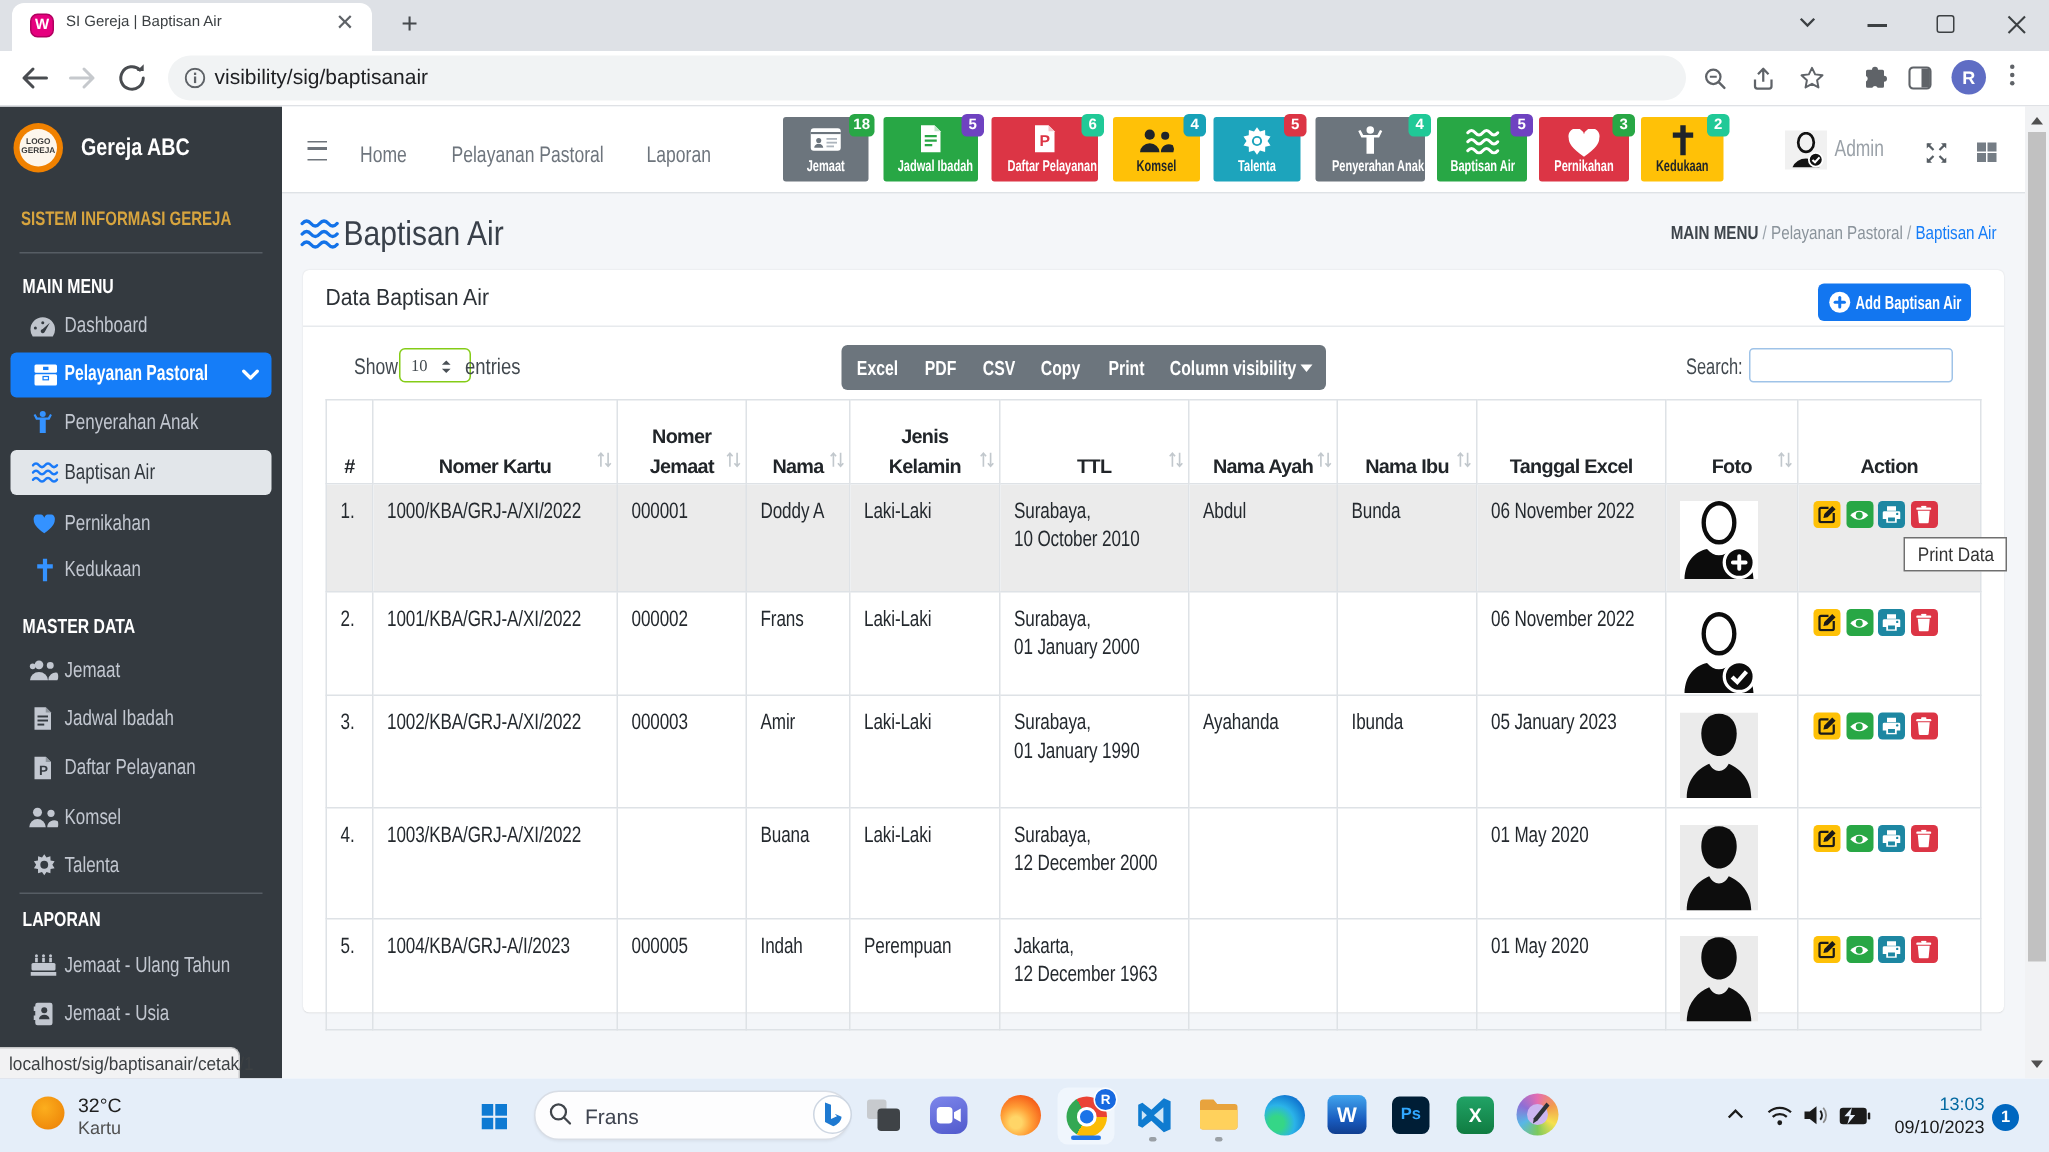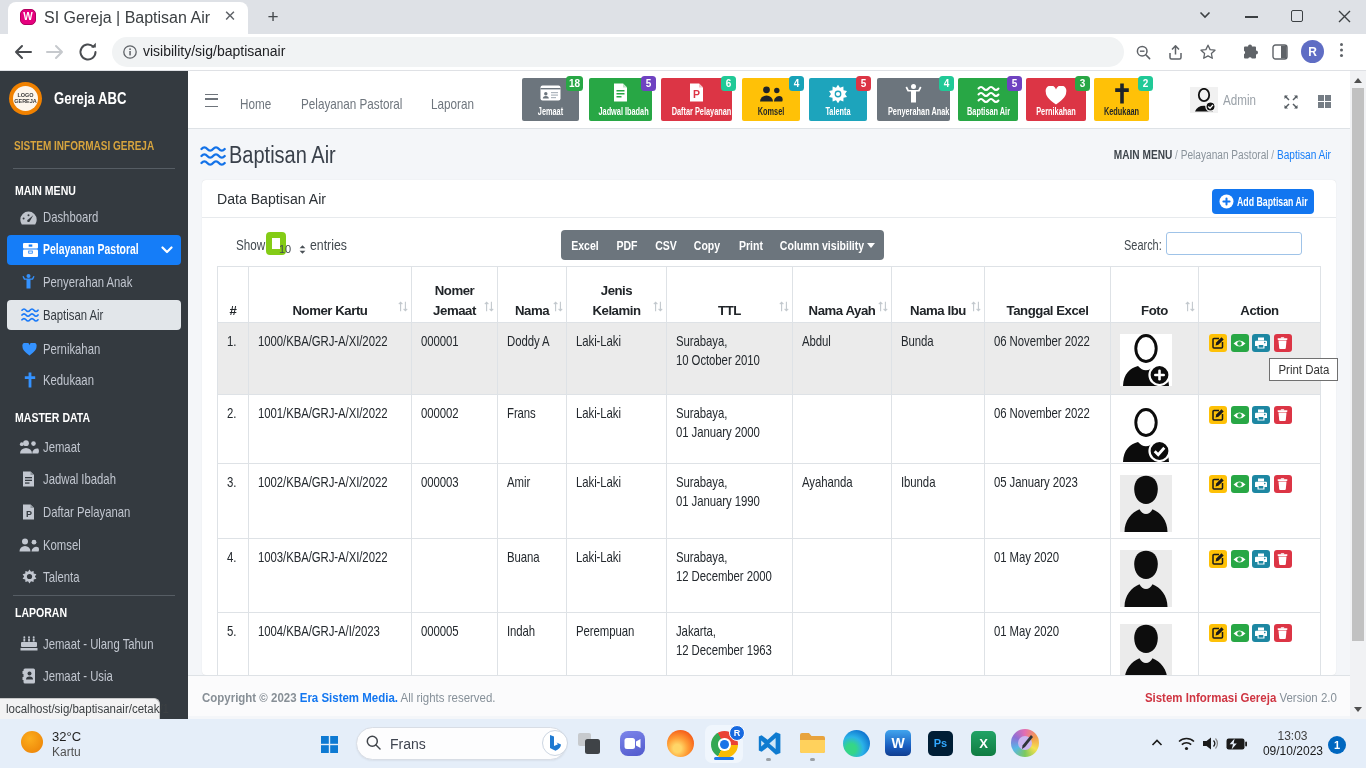--- a/index.html
+++ b/index.html
@@ -2,21 +2,21 @@
 <html><head>
 <meta charset="utf-8">
 <style>
 html,body{margin:0;padding:0;}
 body{width:1366px;height:768px;overflow:hidden;font-family:"Liberation Sans",sans-serif;-webkit-font-smoothing:antialiased;}
 .abs{position:absolute;white-space:nowrap;}
 #screen{position:relative;width:1366px;height:768px;background:#fff;overflow:hidden;}
 
 #tabbar{left:0;top:0;width:1366px;height:34px;background:#dee1e6;}
 #tab{left:8px;top:2px;width:240px;height:32px;background:#fff;border-radius:8px 8px 0 0;}
-#tabtitle{left:44px;top:9px;font-size:16px;color:#3c4043;}
+#tabtitle{left:44px;top:9px;font-size:10px;color:#3c4043;}
 #tabclose{left:222px;top:8px;width:16px;height:16px;color:#5f6368;font-size:15px;line-height:16px;text-align:center;}
 #newtab{left:261px;top:5px;width:24px;height:24px;color:#45494d;font-size:19px;line-height:23px;text-align:center;font-weight:400;}
 #toolbar{left:0;top:34px;width:1366px;height:37px;background:#fff;border-bottom:1px solid #dfe1e5;box-sizing:border-box;}
 #urlpill{left:112px;top:37px;width:1012px;height:30px;border-radius:15px;background:#f1f3f4;}
 #urltext{left:143px;top:43px;font-size:14px;color:#202124;}
 
 #page{left:0;top:71px;width:1350px;height:648px;background:#f4f6f9;overflow:hidden;}
 #sidebar{left:0;top:0;width:188px;height:648px;background:#343a40;}
 #navbar{left:188px;top:0;width:1162px;height:58px;background:#fff;border-bottom:1px solid #dee2e6;box-sizing:border-box;}
 .navlink{top:24px;font-size:15px;color:#6e757d;transform:scaleX(0.78);transform-origin:left;}
@@ -348,21 +348,21 @@
       <div class="abs" style="left:1212px;top:118px;width:102px;height:25px;background:#1276f0;border-radius:4px;">
         <svg class="abs" style="left:7px;top:5px;" width="15" height="15" viewBox="0 0 15 15">
             <circle cx="7.5" cy="7.5" r="7" fill="#fff"></circle>
             <rect x="6.5" y="3.4" width="2" height="8.2" rx="1" fill="#1276f0"></rect>
             <rect x="3.4" y="6.5" width="8.2" height="2" rx="1" fill="#1276f0"></rect>
           </svg>
         <div class="abs" style="left:25px;top:6px;font-size:12.5px;font-weight:bold;color:#fff;transform:scaleX(0.7);transform-origin:left;">Add Baptisan Air</div>
       </div>
 
       <div class="abs" style="left:236px;top:165px;font-size:15px;color:#42494f;transform:scaleX(0.78);transform-origin:left;">Show</div>
-      <div class="abs" style="left:266px;top:161px;width:20px;height:23px;border:6px solid #84cc16;border-radius:4px;background:#fff;box-sizing:border-box;">
+      <div class="abs" style="left:266px;top:161px;width:48px;height:23px;border:1px solid #84cc16;border-radius:4px;background:#fff;box-sizing:border-box;font-family:Liberation Serif, serif;">
         <div class="abs" style="left:7px;top:5px;font-size:11px;color:#42494f;">10</div>
         <svg class="abs" style="left:27px;top:7px;" width="7" height="9" viewBox="0 0 7 9">
             <path d="M3.5 0.3 L6.4 3.2 H0.6 Z M3.5 8.7 L0.6 5.8 H6.4 Z" fill="#4a5056"></path>
           </svg>
       </div>
       <div class="abs" style="left:310px;top:165px;font-size:15px;color:#42494f;transform:scaleX(0.82);transform-origin:left;">entries</div>
       <div class="abs" style="left:561px;top:159px;width:323px;height:30px;background:#6c757d;border-radius:4px;color:#fff;font-size:13.5px;font-weight:bold;">
         <div class="abs grpl" style="left:23.5px;">Excel</div>
         <div class="abs grpl" style="left:66px;">PDF</div>
         <div class="abs grpl" style="left:104.5px;">CSV</div>
@@ -610,24 +610,20 @@
                       <rect x="3.7" y="0.2" width="3.6" height="1.4" rx="0.7" fill="#fff"></rect>
                     </svg></span></td>
           </tr>
         </tbody>
           </table>
       </div>
 
       <div class="abs" style="left:1269px;top:287px;width:69px;height:23px;background:#fff;border:1px solid #707070;box-sizing:border-box;text-align:center;font-size:13px;color:#333;line-height:21px;transform-origin:center;">
         <span style="display:inline-block;transform:scaleX(0.88);">Print Data</span></div>
     </div>
-    <div class="abs" id="footer">
-      <div class="abs" style="left:14px;top:14px;transform:scaleX(0.85);transform-origin:left;"><span style="font-weight:bold;color:#878f96;">Copyright © 2023 </span><span style="font-weight:bold;color:#1276f0;">Era Sistem Media.</span><span> All rights reserved.</span></div>
-      <div class="abs" style="right:13px;top:14px;transform:scaleX(0.85);transform-origin:right;"><span style="font-weight:bold;color:#cf3542;">Sistem Informasi Gereja</span><span> Version 2.0</span></div>
-    </div>
   </div>
 
   <div class="abs" id="vscroll" style="left:1350px;top:71px;width:16px;height:648px;background:#f1f2f4;">
     <div class="abs" style="left:4px;top:7px;width:0;height:0;border-left:4px solid transparent;border-right:4px solid transparent;border-bottom:5px solid #505050;"></div>
     <div class="abs" style="left:2px;top:17px;width:12px;height:553px;background:#c1c1c1;"></div>
     <div class="abs" style="left:4px;top:636px;width:0;height:0;border-left:4px solid transparent;border-right:4px solid transparent;border-top:5px solid #505050;"></div>
   </div>
 
   <div class="abs" id="statusbubble" style="left:0px;top:698px;width:160px;height:21px;background:#f2f2f3;border:1px solid #c6c7c8;border-left:none;border-bottom:none;border-top-right-radius:6px;box-sizing:border-box;">
     <div class="abs" style="left:6px;top:3px;font-size:12.5px;color:#3c4043;transform:scaleX(0.92);transform-origin:left;">localhost/sig/baptisanair/cetak/1</div>
@@ -710,19 +706,19 @@
     <svg class="abs" style="left:1202px;top:17px;" width="19" height="15" viewBox="0 0 19 15">
         <path d="M1 5 h3.5 L9 1.5 V13.5 L4.5 10 H1 Z" fill="#1b1b1b"></path>
         <path d="M11.5 4.5 a4.5 4.5 0 0 1 0 6" fill="none" stroke="#1b1b1b" stroke-width="1.3"></path>
         <path d="M13.5 2.5 a7.5 7.5 0 0 1 0 10" fill="none" stroke="#888" stroke-width="1.2"></path>
       </svg>
     <svg class="abs" style="left:1226px;top:19px;" width="21" height="12" viewBox="0 0 21 12">
         <rect x="0.5" y="0.5" width="18" height="11" rx="2.2" fill="#1b1b1b"></rect>
         <rect x="19.2" y="3.6" width="1.8" height="4.8" rx="0.9" fill="#1b1b1b"></rect>
         <path d="M8.6 0.5 L3.6 6.2 H7 L5.6 11.5 L10.8 5.4 H7.6 Z" fill="#e5eef9"></path>
       </svg>
-    <div class="abs" style="left:1262px;top:10px;width:61px;text-align:center;font-size:12px;color:#404040;">13:03</div>
+    <div class="abs" style="left:1262px;top:10px;width:61px;text-align:right;font-size:12px;color:#0369a1;">13:03</div>
     <div class="abs" style="left:1262px;top:25px;width:61px;text-align:right;font-size:12px;color:#1a1a1a;">09/10/2023</div>
     <div class="abs" style="left:1328px;top:17px;width:18px;height:18px;border-radius:50%;background:#0067c0;">
       <div class="abs" style="left:0;top:3px;width:18px;text-align:center;font-size:11px;font-weight:bold;color:#fff;">1</div>
     </div>
   </div>
 </div>
 
 </body></html>

